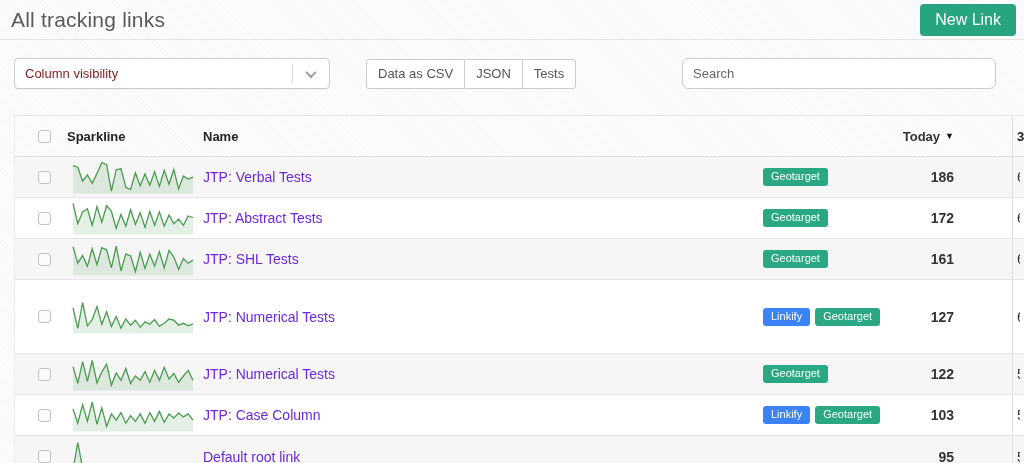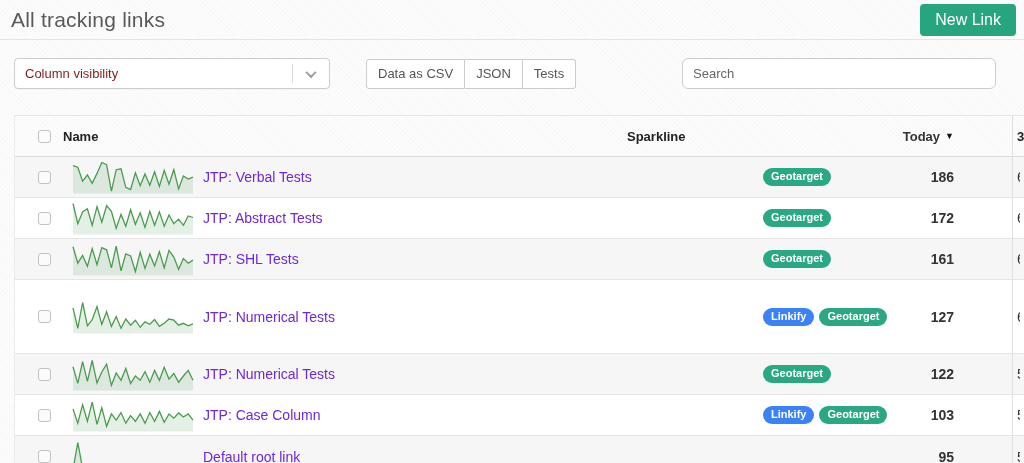--- a/index.html
+++ b/index.html
@@ -150,23 +150,23 @@
   .c-name a {
     color: #6d28d9;
     text-decoration: none;
     font-size: 14px;
   }
   .c-badges { width: 110px; flex: none; gap: 5px; }
   .badge {
     display: inline-block;
     color: #fff;
     font-size: 11px;
-    font-weight: 700;
+    font-weight: 400;
     padding: 3px 8px 4px 8px;
-    border-radius: 9px;
+    border-radius: 3px;
     line-height: 1;
     white-space: nowrap;
   }
   .badge-geotarget { background: #2aa884; }
   .badge-linkify  { background: #3b82f6; }
   .c-today {
     width: 139px; flex: none;
     justify-content: flex-end;
     padding-right: 58px;
     font-size: 14px;
@@ -216,22 +216,22 @@
     <button class="tbtn">Tests</button>
   </div>
   <input class="search-input" type="text" placeholder="Search" style="">
 </div>
 
 <div class="table-wrap">
   <div class="thead-row">
     <div class="cell c-check">
       <input type="checkbox" style="">
     </div>
+    <div class="cell c-spark">Sparkline</div>
     <div class="cell c-name">Name</div>
-    <div class="cell c-spark">Sparkline</div>
     <div class="cell c-badges"></div>
     <div class="cell c-today">
       <span>Today</span>
       <span class="sort-caret">▼</span>
     </div>
     <div class="cell c-d30">30 days</div>
   </div>
   <div id="tbody">
       <div class="trow striped">
         <div class="cell c-check">

